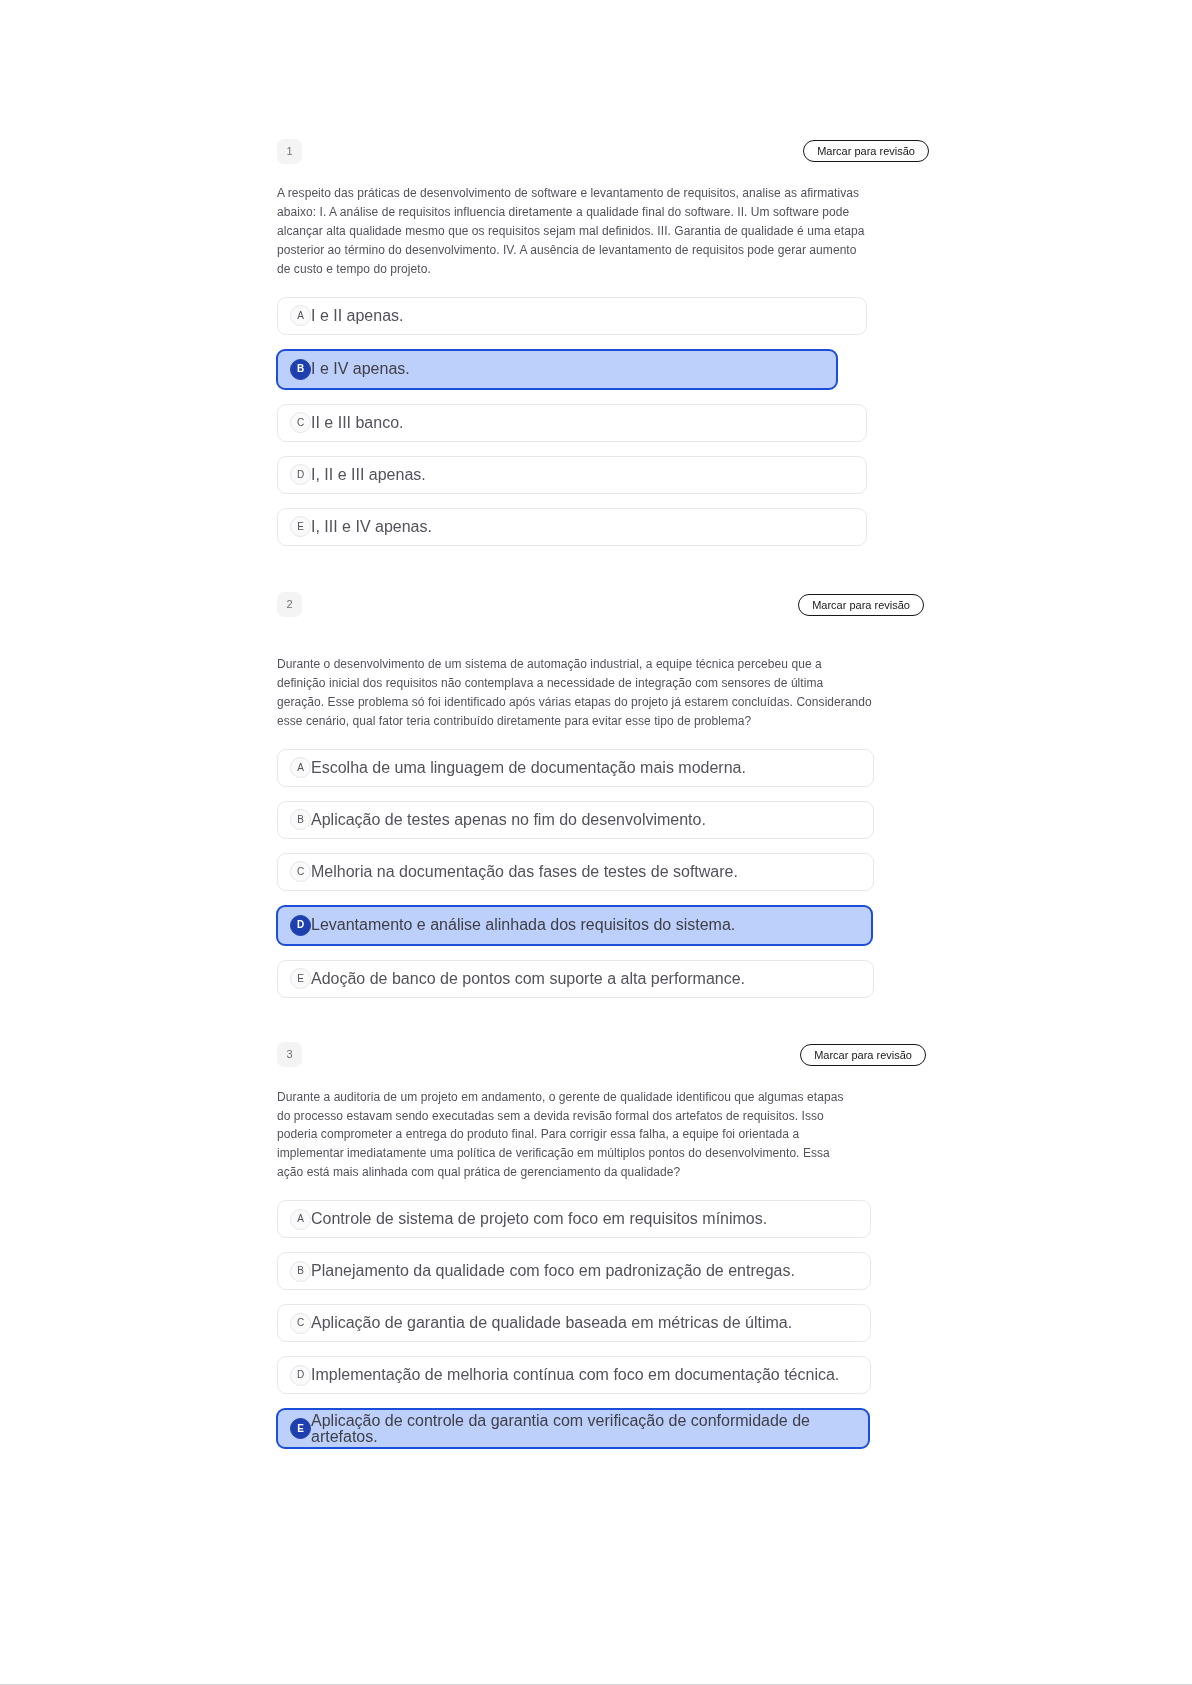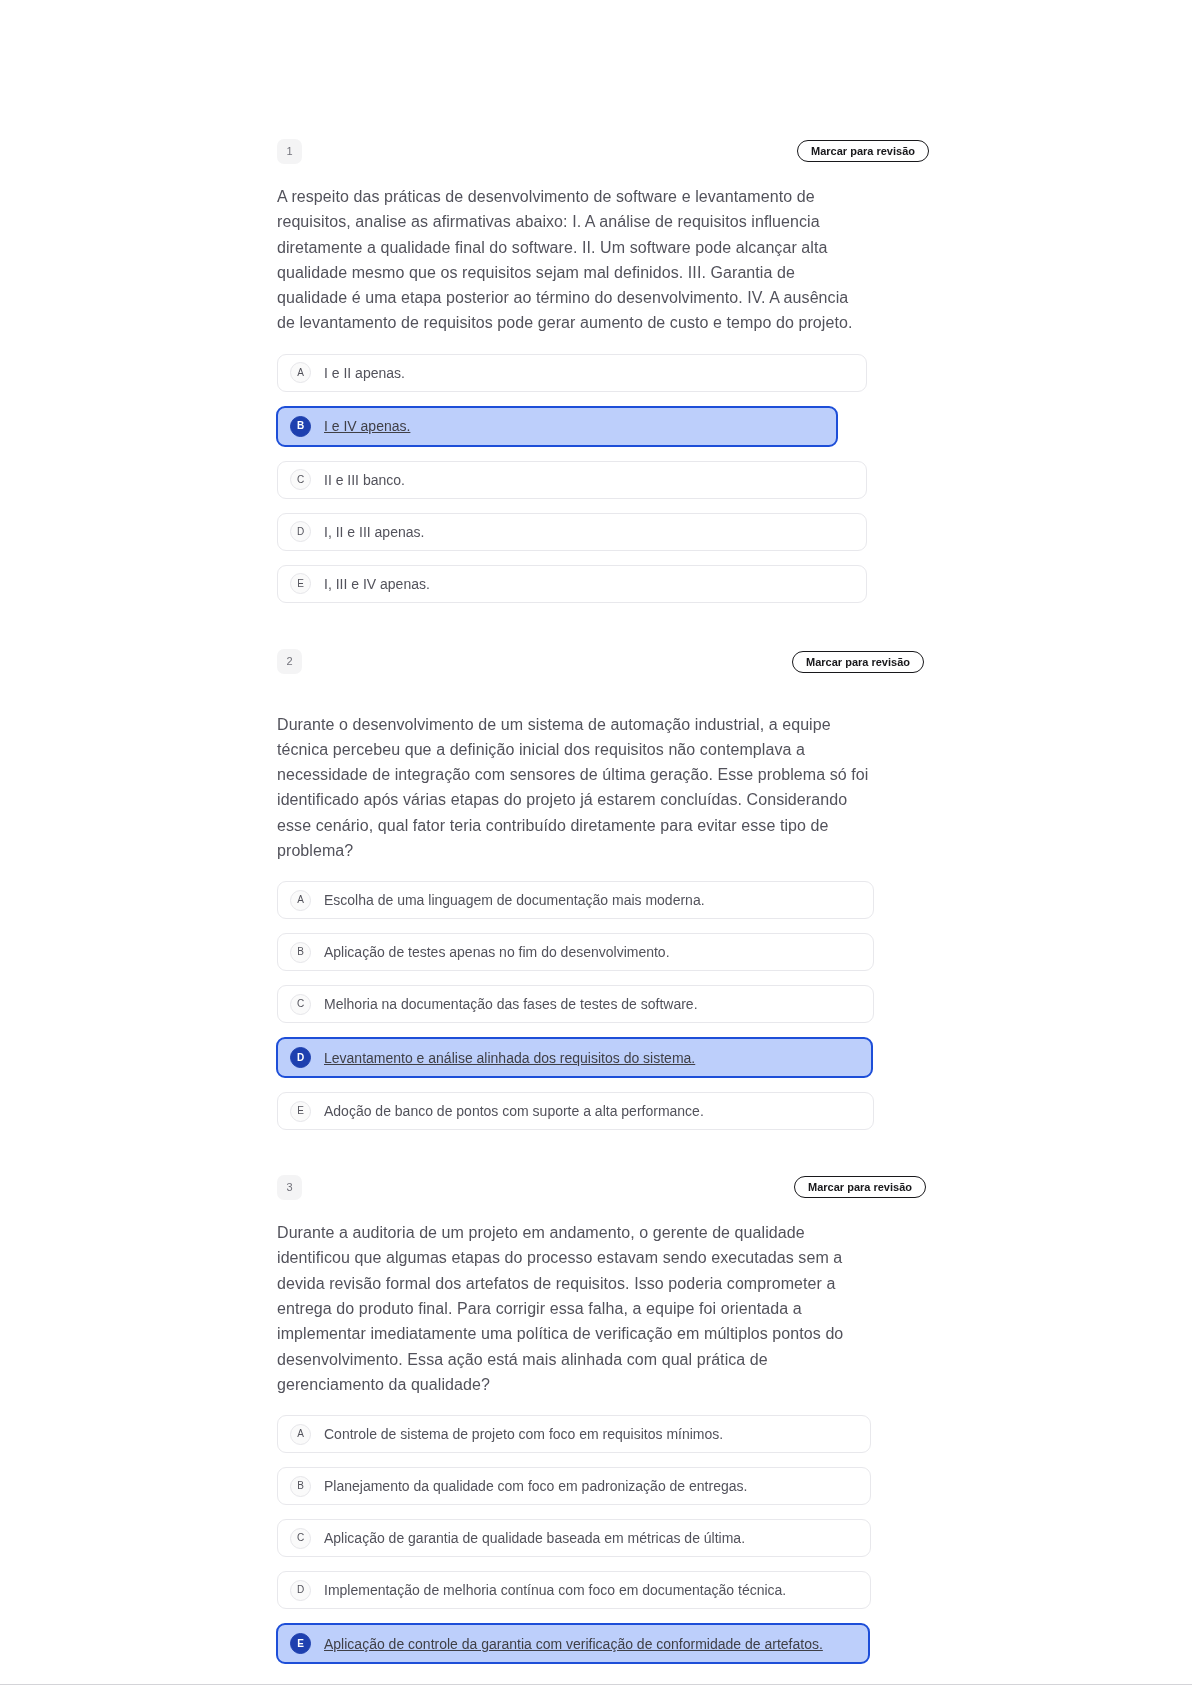--- a/index.html
+++ b/index.html
@@ -69,28 +69,27 @@
     height: 22px;
     padding: 0 13px;
     font-size: 11px;
     color: #18181b;
     font-family: "Liberation Sans", sans-serif;
     display: flex;
     align-items: center;
     justify-content: center;
     cursor: pointer;
     white-space: nowrap;
-    font-weight: bold;
   }
   .review-btn.shift-1 { margin-right: -56px; }
   .review-btn.shift-2 { margin-right: -51px; }
   .review-btn.shift-3 { margin-right: -53px; }
 
   .q-text {
-    font-size: 16px;
+    font-size: 12px;
     line-height: 1.58;
     color: #52525b;
     margin: 0 0 18px 0;
     letter-spacing: 0.005em;
   }
   .q-text.q1 { width: 592px; }
   .q-text.q2 { width: 596px; margin-top: 37px; }
   .q-text.q3 { width: 570px; }
 
   
@@ -134,26 +133,25 @@
     line-height: 1;
   }
   .option.selected .opt-letter {
     background: #1e40af;
     border: 1px solid #1e40af;
     color: #ffffff;
     font-weight: bold;
   }
 
   .opt-text {
-    margin-left: 13px;
-    font-size: 14px;
+    font-size: 16px;
     color: #52525b;
     line-height: 1;
   }
-  .option.selected .opt-text { color: #3f3f46; text-decoration: underline; }
+  .option.selected .opt-text { color: #3f3f46; }
 
   
   .options.w1 .option { width: 590px; }
   .options.w2 .option { width: 597px; }
   .options.w3 .option { width: 594px; }
 
   .options.w1 .option.selected { width: 562px; }
   .options.w2 .option.selected { width: 597px; }
   .options.w3 .option.selected { width: 594px; }
 

